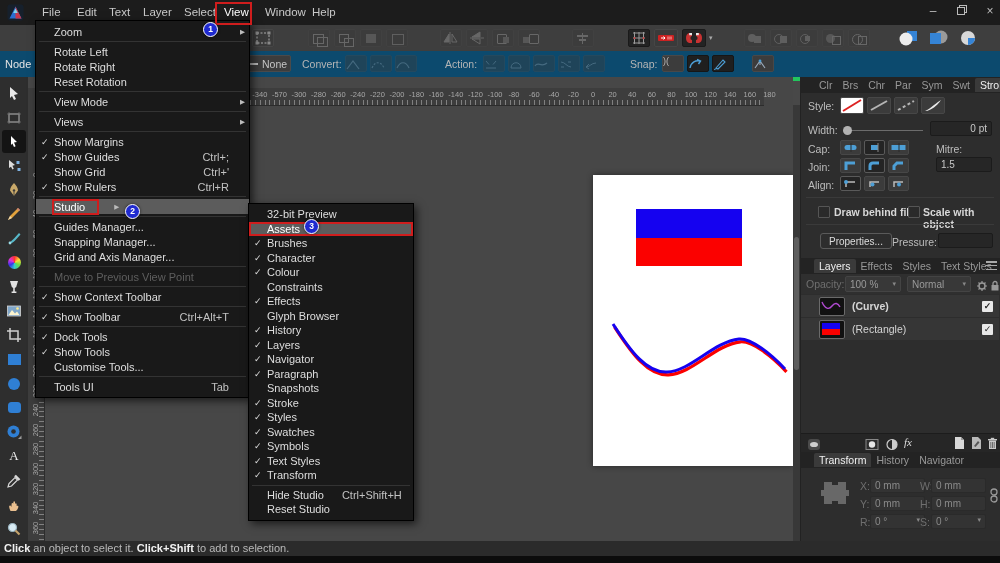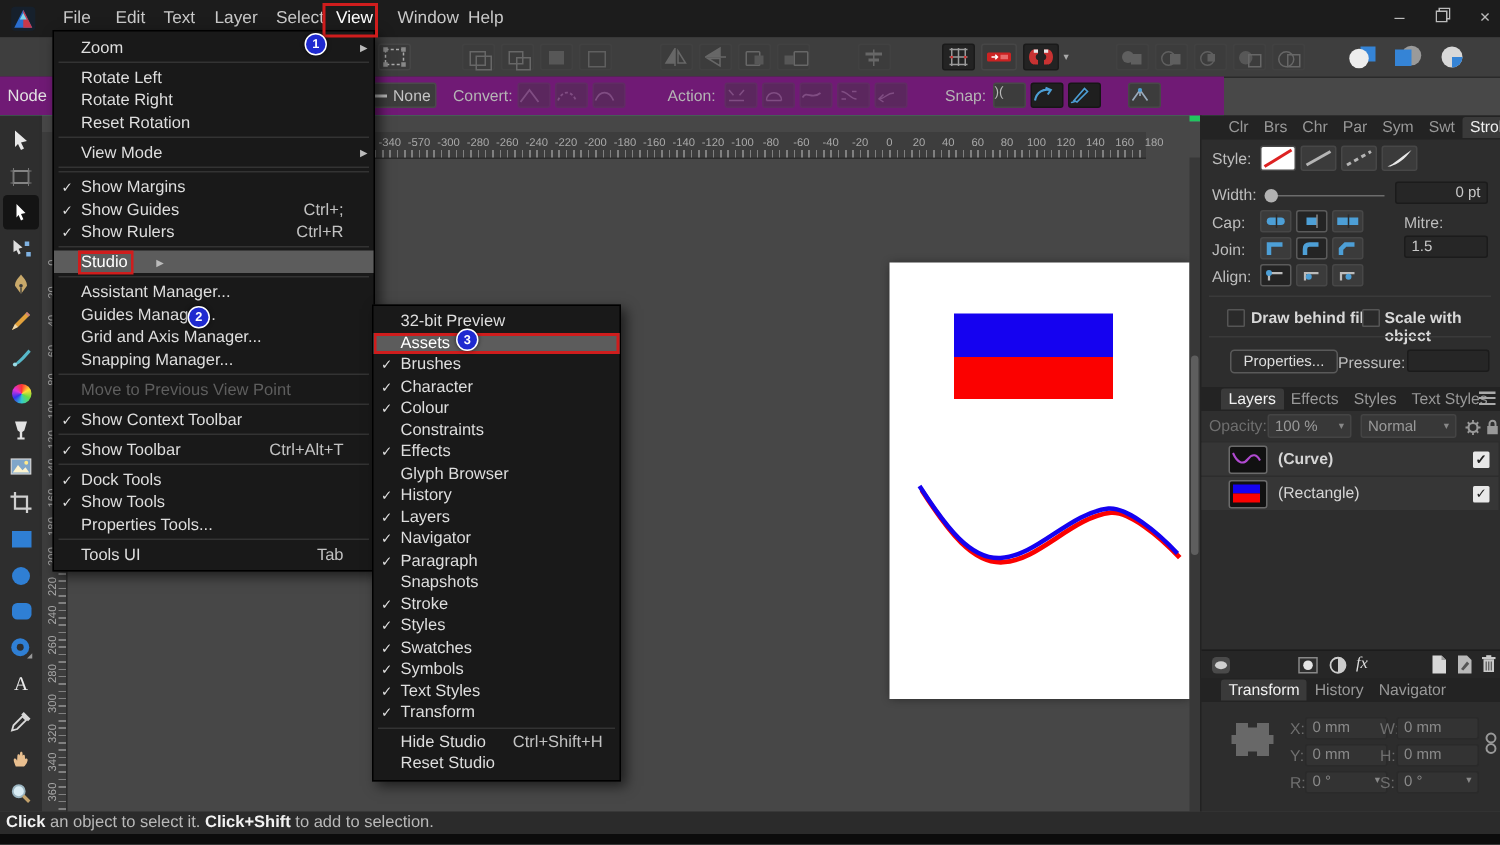--- a/index.html
+++ b/index.html
@@ -5,21 +5,21 @@
   html,body{margin:0;padding:0}
   body{width:1000px;height:563px;position:relative;overflow:hidden;background:#484848;
        font-family:"Liberation Sans",sans-serif;color:#ccc;-webkit-font-smoothing:antialiased}
   .abs{position:absolute}
   
   .titlebar{position:absolute;left:0;top:0;width:1000px;height:25px;background:#1c1c1c}
   .menu-label{position:absolute;top:3px;height:18px;line-height:18px;padding:0 4px;font-size:11.5px;color:#c9c9c9;cursor:default}
   .winbtn{position:absolute;top:3px;width:22px;height:18px;text-align:center;line-height:17px;color:#bbb;font-size:12px}
   
   .toolbar1{position:absolute;left:0;top:25px;width:1000px;height:26px;background:#3e3e3e;border-bottom:1px solid #2a2a2a}
-  .toolbar2{position:absolute;left:0;top:51px;width:816px;height:26px;background:#701a75;border-bottom:4px solid #22c55e}
+  .toolbar2{position:absolute;left:0;top:51px;width:1000px;height:26px;background:#0c4a6e;border-bottom:4px solid #22c55e}
   .tbtn{position:absolute;top:4px;height:18px;border-radius:2px;background:#3a3a3a;border:1px solid #464646;box-sizing:border-box}
   .tbtn.dis{opacity:.45}
   .tbtn.pressed{background:#232323;border-color:#1a1a1a}
   .glyphline{position:absolute;background:#9a9a9a}
   .lab2{position:absolute;top:7px;font-size:10.5px;color:#b5b5b5}
   .cbtn{position:absolute;top:4px;width:22px;height:17px;border-radius:2px;background:#3c3c3c;border:1px solid #484848;box-sizing:border-box}
   .cbtn.dis{opacity:.4}
   .cbtn.pressed{background:#1f1f1f;border-color:#161616}
   
   .toolstrip{position:absolute;left:0;top:77px;width:28px;height:464px;background:#2e2e2e;display:flex;flex-direction:column;align-items:center;padding-top:5px;box-sizing:border-box}
@@ -64,21 +64,21 @@
   .dd .ar{float:right;font-size:7px;color:#888;margin-top:1px}
   
   .menu{position:absolute;background:#191919;border:1px solid #000;box-shadow:3px 3px 8px rgba(0,0,0,.6);padding:3px 0;z-index:100}
   .menu-item{height:15px;display:flex;align-items:center;font-size:11px;color:#dedede;padding:0 4px 0 5px;white-space:nowrap}
   .menu-item.small{height:14.5px}
   .menu-item.dis{color:#5e5e5e}
   .menu-item.hl{background:#5c5c5c;color:#fff}
   .menu-item.redrow{box-shadow:inset 0 0 0 2px #cf1d1d}
   .chk{width:13px;font-size:9px;flex:0 0 13px}
   .mlab{flex:1;padding-right:18px}
-  .mlab.redlab{box-shadow:0 0 0 2px #cf1d1d;padding-right:2px;flex:0 0 auto;margin-right:14px}
+  .mlab.redlab{box-shadow:0 0 0 2px #cf1d1d;padding-right:12px;flex:0 0 auto;margin-right:14px}
   .msc{color:#c2c2c2;margin-right:8px}
   .marr{width:8px;font-size:6.5px;color:#bbb;text-align:right;flex:0 0 8px}
   .menu-sep{height:1px;background:#333;margin:2px 3px}
   
   .badge{position:absolute;width:13px;height:13px;border-radius:50%;background:#1f2ad0;border:1.5px solid #fff;color:#fff;
          font-size:8.5px;font-weight:bold;text-align:center;line-height:13px;z-index:200;box-shadow:0 0 3px rgba(0,0,0,.6)}
   .redbox{position:absolute;border:2px solid #cf1d1d;z-index:150}
   
   .statusbar{position:absolute;left:0;top:541px;width:1000px;height:15px;background:#2b2b2b;font-size:11px;color:#b9b9b9;padding:1px 0 0 4px;box-sizing:border-box}
   .statusbar b{color:#f2f2f2}
@@ -686,63 +686,69 @@
       <span class="mlab">Reset Rotation</span>
       <span class="marr"></span>
     </div>
     <div class="menu-sep"></div>
     <div class="menu-item">
       <span class="chk"></span>
       <span class="mlab">View Mode</span>
       <span class="marr">▶</span>
     </div>
     <div class="menu-sep"></div>
+    <div class="menu-item">
+      <span class="chk"></span>
+      <span class="mlab">Views</span>
+      <span class="marr">▶</span>
+    </div>
     <div class="menu-sep"></div>
     <div class="menu-item">
       <span class="chk">✓</span>
       <span class="mlab">Show Margins</span>
       <span class="marr"></span>
     </div>
     <div class="menu-item">
       <span class="chk">✓</span>
       <span class="mlab">Show Guides</span>
       <span class="msc">Ctrl+;</span>
       <span class="marr"></span>
     </div>
     <div class="menu-item">
+      <span class="chk"></span>
+      <span class="mlab">Show Grid</span>
+      <span class="msc">Ctrl+'</span>
+      <span class="marr"></span>
+    </div>
+    <div class="menu-item">
       <span class="chk">✓</span>
       <span class="mlab">Show Rulers</span>
       <span class="msc">Ctrl+R</span>
       <span class="marr"></span>
     </div>
     <div class="menu-sep"></div>
     <div class="menu-item hl">
       <span class="chk"></span>
       <span class="mlab redlab">Studio</span>
       <span class="marr">▶</span>
     </div>
     <div class="menu-sep"></div>
     <div class="menu-item">
       <span class="chk"></span>
-      <span class="mlab">Assistant Manager...</span>
-      <span class="marr"></span>
-    </div>
-    <div class="menu-item">
-      <span class="chk"></span>
       <span class="mlab">Guides Manager...</span>
       <span class="marr"></span>
     </div>
     <div class="menu-item">
       <span class="chk"></span>
+      <span class="mlab">Snapping Manager...</span>
+      <span class="marr"></span>
+    </div>
+    <div class="menu-item">
+      <span class="chk"></span>
       <span class="mlab">Grid and Axis Manager...</span>
-      <span class="marr"></span>
-    </div>
-    <div class="menu-item">
-      <span class="chk"></span>
-      <span class="mlab">Snapping Manager...</span>
       <span class="marr"></span>
     </div>
     <div class="menu-sep"></div>
     <div class="menu-item dis">
       <span class="chk"></span>
       <span class="mlab">Move to Previous View Point</span>
       <span class="marr"></span>
     </div>
     <div class="menu-sep"></div>
     <div class="menu-item">
@@ -763,21 +769,21 @@
       <span class="mlab">Dock Tools</span>
       <span class="marr"></span>
     </div>
     <div class="menu-item">
       <span class="chk">✓</span>
       <span class="mlab">Show Tools</span>
       <span class="marr"></span>
     </div>
     <div class="menu-item">
       <span class="chk"></span>
-      <span class="mlab">Properties Tools...</span>
+      <span class="mlab">Customise Tools...</span>
       <span class="marr"></span>
     </div>
     <div class="menu-sep"></div>
     <div class="menu-item">
       <span class="chk"></span>
       <span class="mlab">Tools UI</span>
       <span class="msc">Tab</span>
       <span class="marr"></span>
     </div>
   </div>

